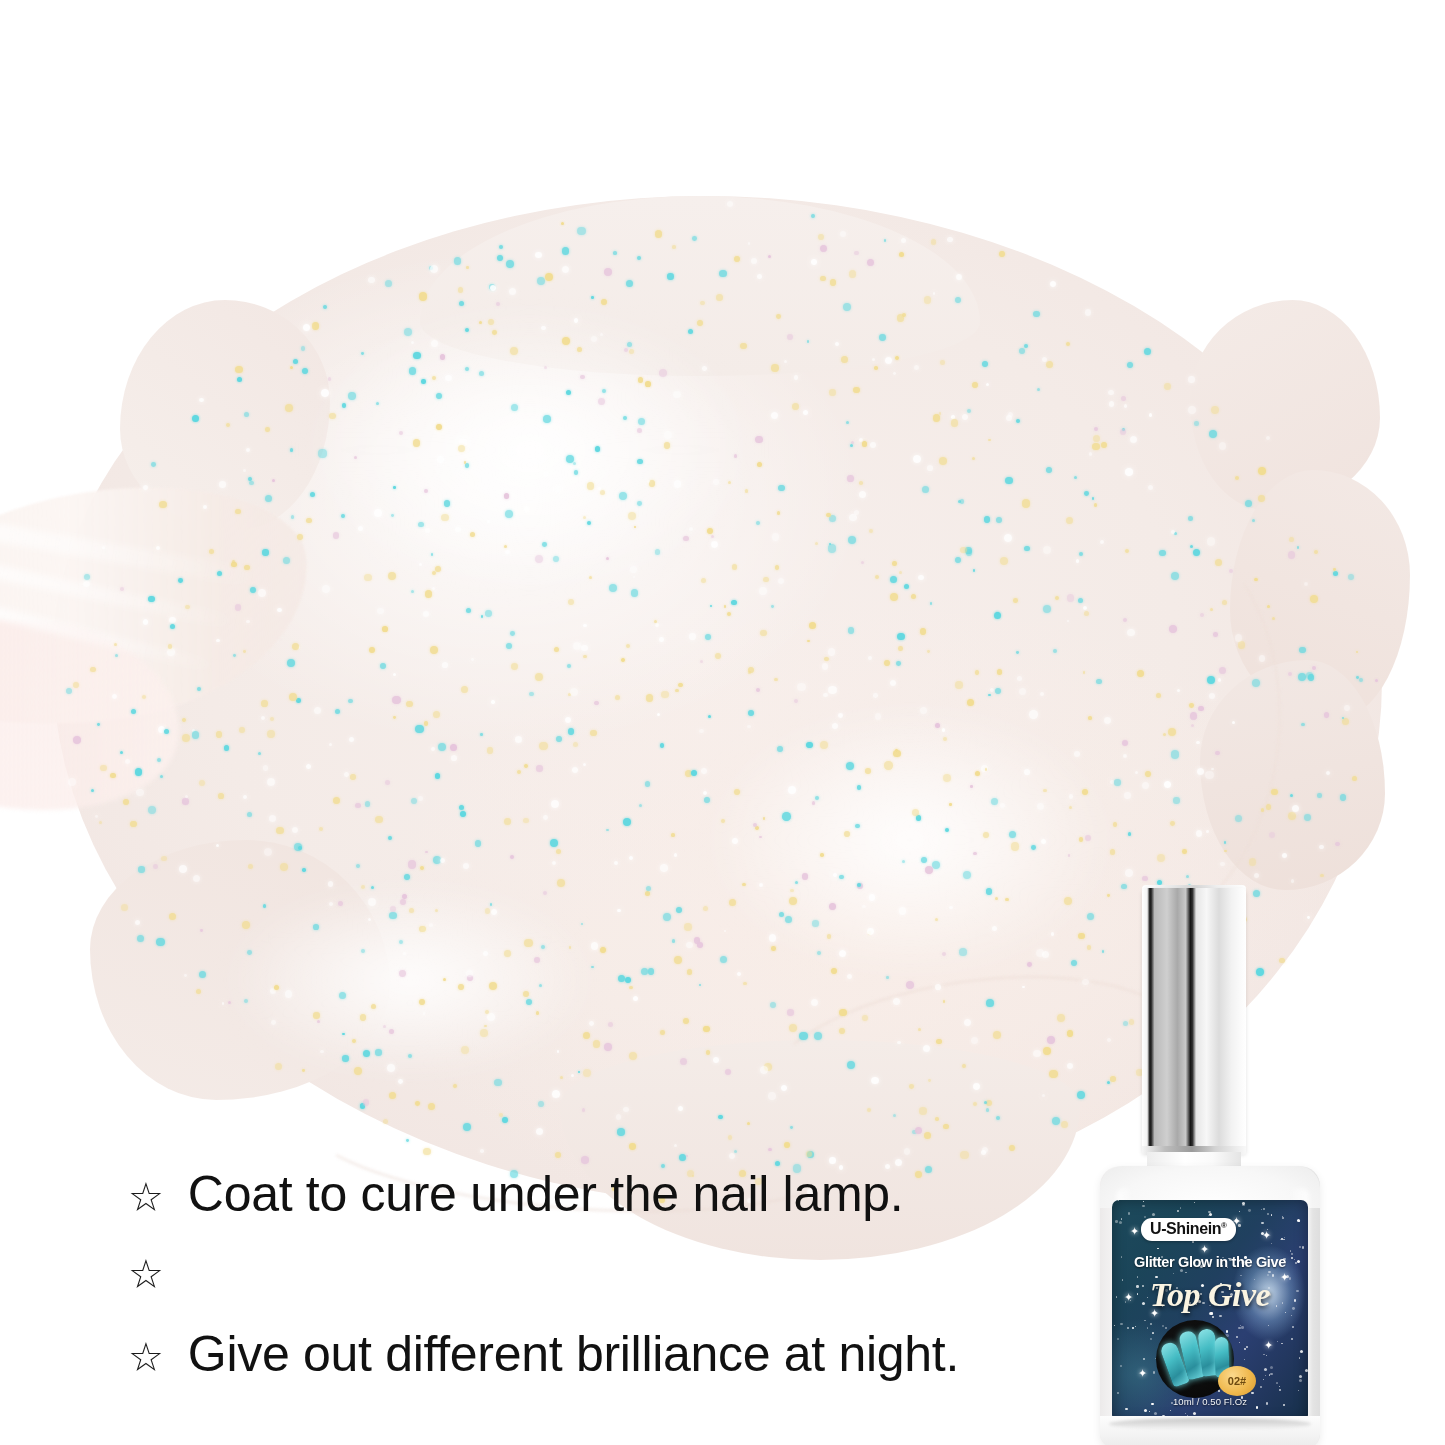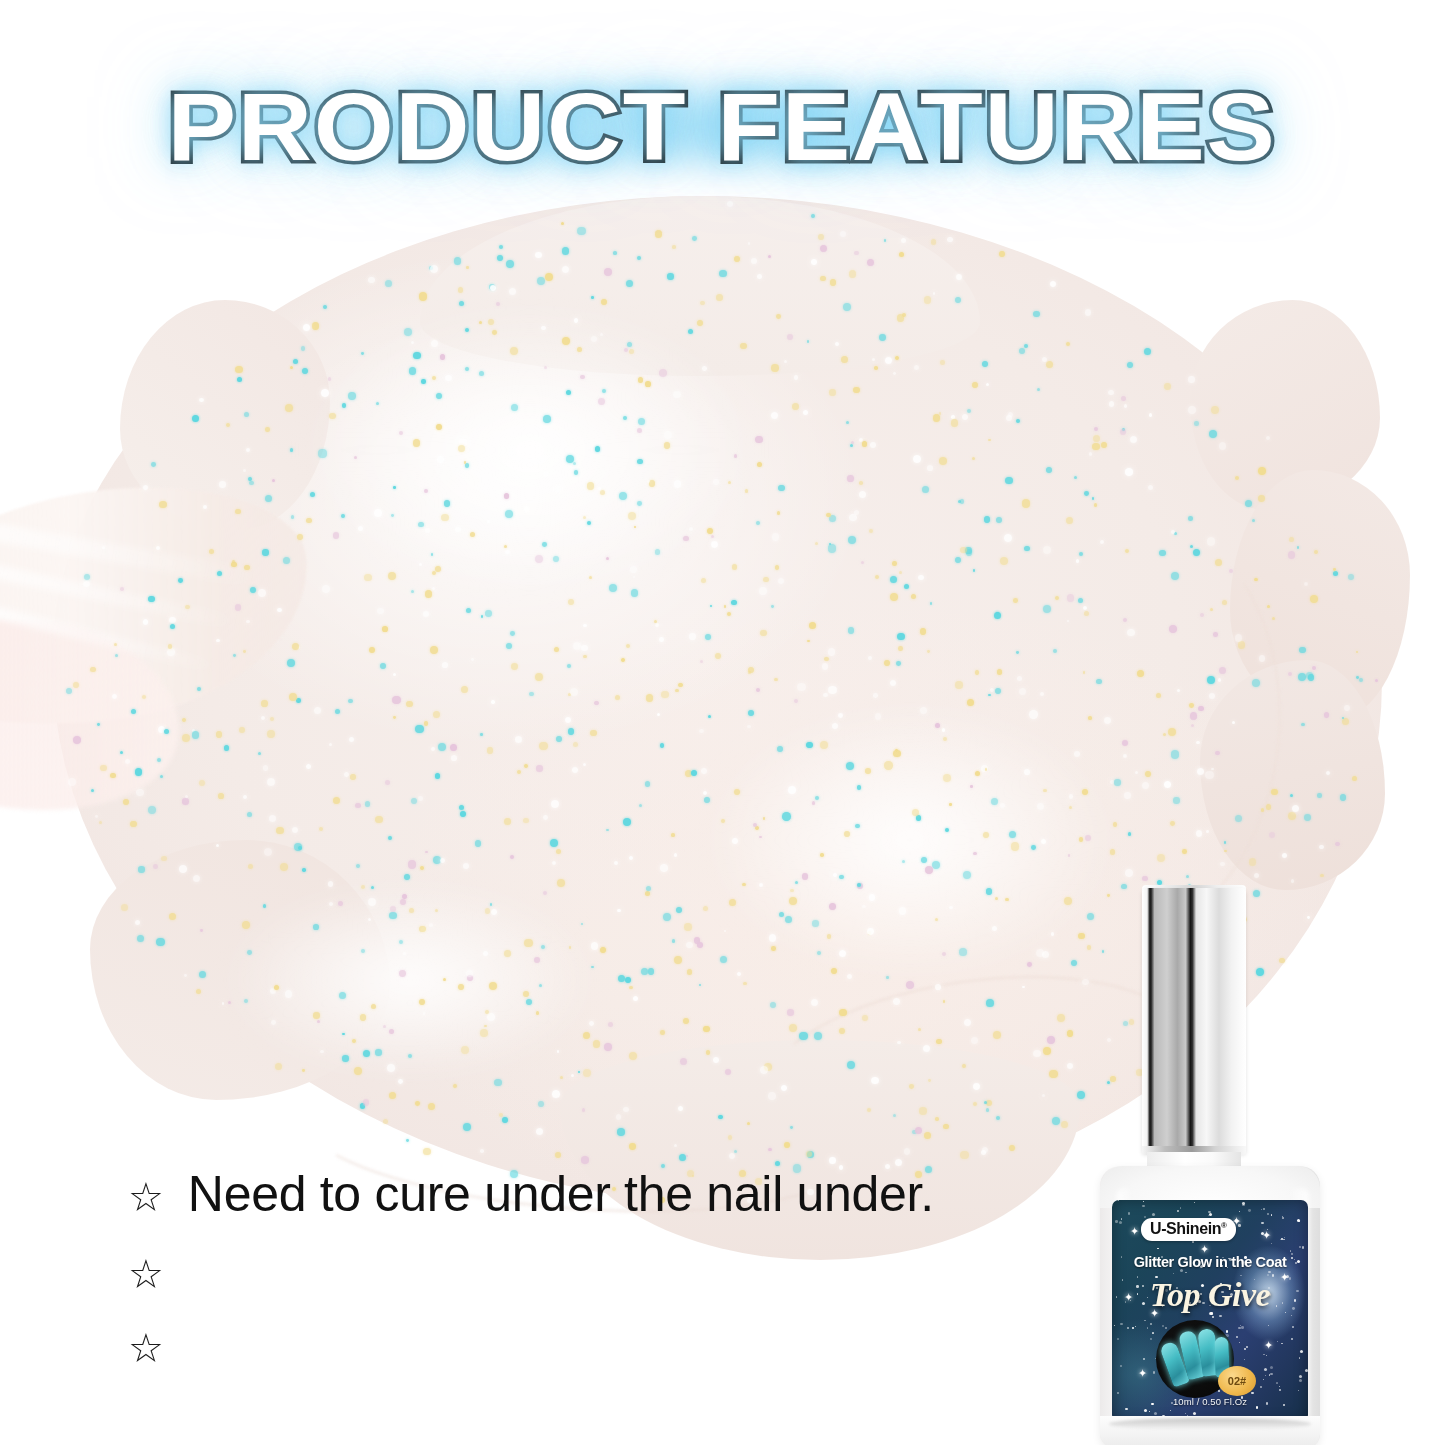--- a/index.html
+++ b/index.html
@@ -1568,35 +1568,32 @@
         <div class="glitter gl-c" style="left: 901.7px; top: 860.2px; width: 3.1px; height: 3.1px; opacity: 0.5;"></div>
         <div class="glitter gl-c" style="left: 811.3px; top: 214.2px; width: 3.8px; height: 3.8px; opacity: 0.71;"></div>
         <div class="glitter gl-c" style="left: 904.3px; top: 583.7px; width: 5.2px; height: 5.2px; opacity: 0.93;"></div>
         <div class="glitter gl-p" style="left: 439.7px; top: 354.1px; width: 5.6px; height: 5.6px; opacity: 0.97;"></div>
         <div class="glitter gl-g" style="left: 1137px; top: 669.8px; width: 7.2px; height: 7.2px; opacity: 0.95;"></div>
         <div class="glitter gl-c" style="left: 464.8px; top: 327.7px; width: 4.7px; height: 4.7px; opacity: 0.94;"></div>
         <div class="glitter gl-c" style="left: 156.3px; top: 938px; width: 8.4px; height: 8.4px; opacity: 0.8;"></div>
       </div>
   </div>
 
-  <div id="title-wrap">
-    <div id="title-glow"></div>
-    <span id="page-title">PRODUCT FEATURES</span>
-  </div>
 
   <div id="features">
     <div class="feature-row">
       <span class="feature-star">☆</span>
-      <span class="feature-text">Need to cure under the nail under.</span>
+      <span class="feature-text">Coat to cure under the nail lamp.</span>
     </div>
     <div class="feature-row">
       <span class="feature-star">☆</span>
     </div>
     <div class="feature-row">
       <span class="feature-star">☆</span>
+      <span class="feature-text">Give out different brilliance at night.</span>
     </div>
   </div>
 
   <div id="bottle">
     <div class="cap-top"></div>
     <div class="cap"></div>
     <div class="cap-bot"></div>
     <div class="neck"></div>
     <div class="glass"></div>
     <div class="glass-shoulder"></div>
@@ -1842,21 +1839,21 @@
           <div class="star-cross" style="left: 168px; top: 72px;">✦</div>
           <div class="star-cross" style="left: 60px; top: 150px;">✦</div>
           <div class="star-cross" style="left: 152px; top: 140px;">✦</div>
           <div class="star-cross" style="left: 88px; top: 44px;">✦</div>
           <div class="star-cross" style="left: 26px; top: 168px;">✦</div>
           <div class="star-cross" style="left: 120px; top: 16px;">✦</div>
         </div>
       <div class="brand-pill">
         <span>U-Shinein</span><sup>®</sup>
       </div>
-      <div class="label-sub">Glitter Glow in the Coat</div>
+      <div class="label-sub">Glitter Glow in the Give</div>
       <div class="label-main">Top Give</div>
 
       <div class="swatch">
         <div class="nail n1"></div>
         <div class="nail n2"></div>
         <div class="nail n3"></div>
         <div class="nail n4"></div>
       </div>
 
       <div class="badge">02#</div>

